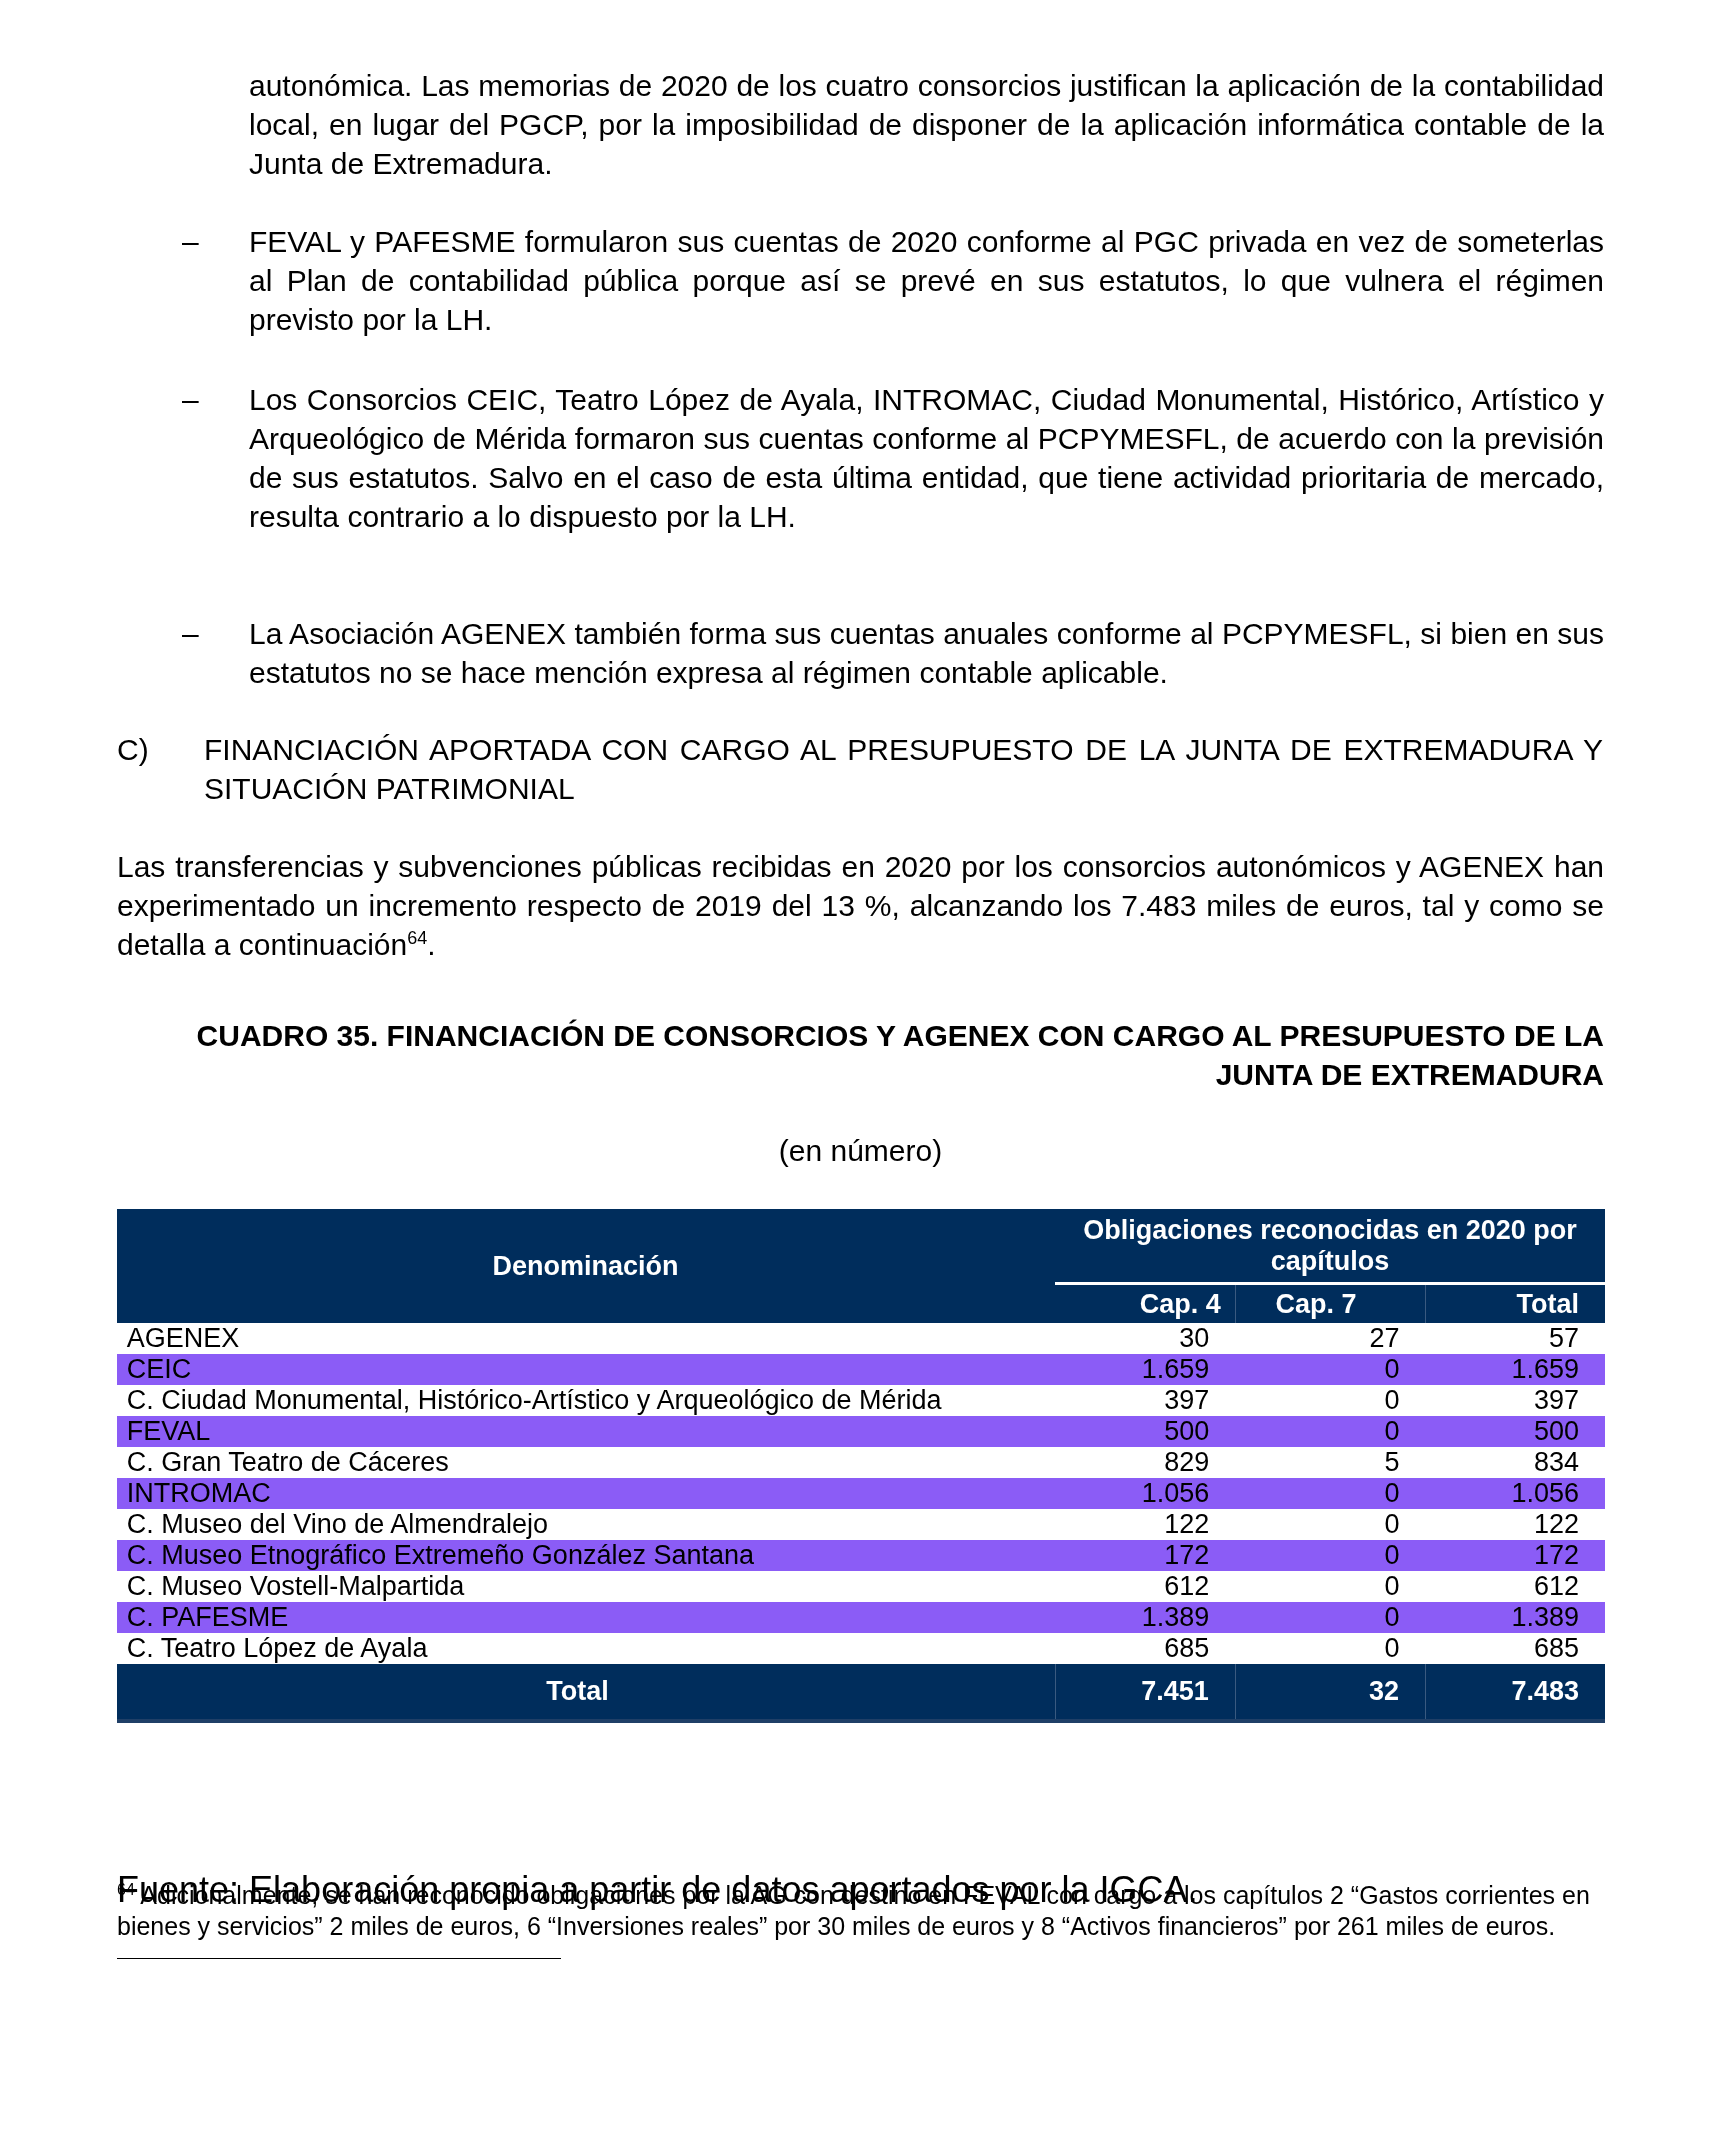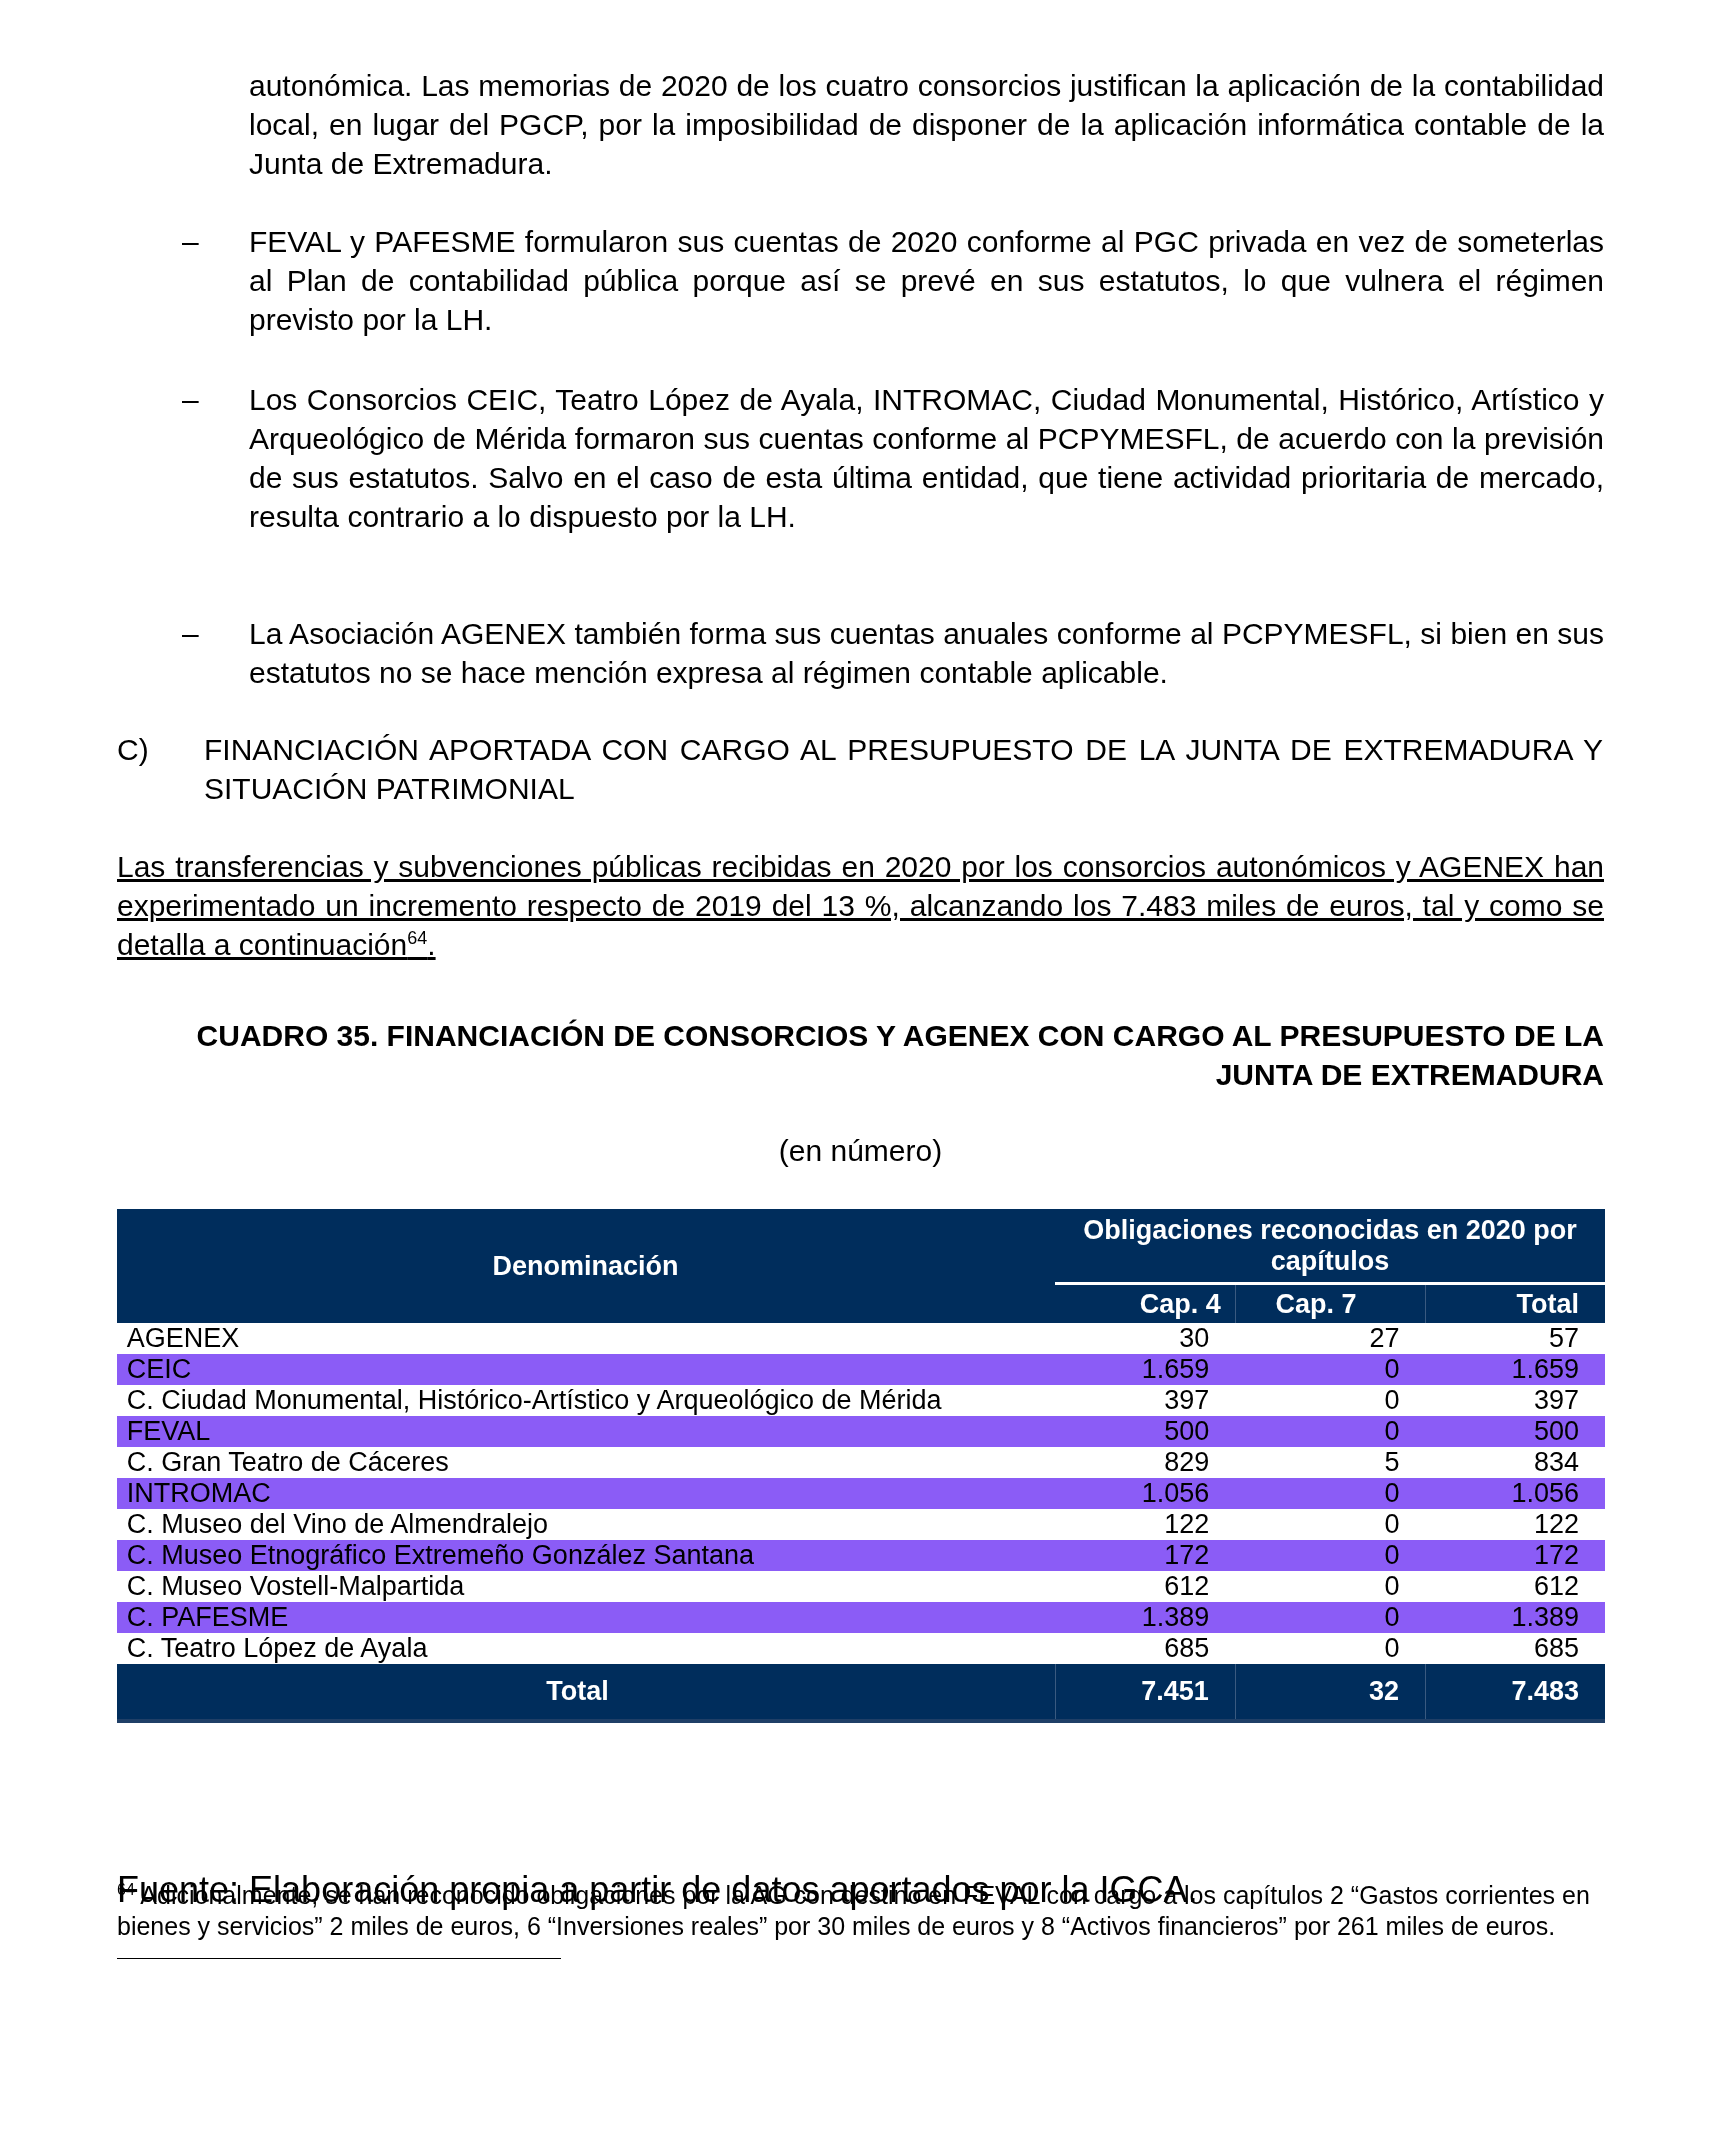--- a/index.html
+++ b/index.html
@@ -46,21 +46,21 @@
   <div class="p bullet" style="position:absolute; top:614px; width:1355px;">
     <span class="dash">–</span>
     <span>La Asociación AGENEX también forma sus cuentas anuales conforme al PCPYMESFL, si bien en sus estatutos no se hace mención expresa al régimen contable aplicable.</span>
   </div>
 
   <div class="sect" style="position:absolute; top:730px; width:1399px;">
     <span class="lbl">C)</span>
     <span>FINANCIACIÓN APORTADA CON CARGO AL PRESUPUESTO DE LA JUNTA DE EXTREMADURA Y SITUACIÓN PATRIMONIAL</span>
   </div>
 
-  <p class="p" style="position:absolute; top:847px; width:1487px;text-decoration:underline;"><span>Las transferencias y subvenciones públicas recibidas en 2020 por los consorcios autonómicos y AGENEX han experimentado un incremento respecto de 2019 del 13 %, alcanzando los 7.483 miles de euros, tal y como se detalla a continuación</span><sup>64</sup><span>.</span></p>
+  <p class="p" style="position:absolute; top:847px; width:1487px;"><span>Las transferencias y subvenciones públicas recibidas en 2020 por los consorcios autonómicos y AGENEX han experimentado un incremento respecto de 2019 del 13 %, alcanzando los 7.483 miles de euros, tal y como se detalla a continuación</span><sup>64</sup><span>.</span></p>
 
   <div class="title" style="position:absolute; top:1016px; width:1487px;text-align:right;">CUADRO 35. FINANCIACIÓN DE CONSORCIOS Y AGENEX CON CARGO AL PRESUPUESTO DE LA JUNTA DE EXTREMADURA</div>
   <div class="subtitle" style="position:absolute; top:1134px; width:1487px;">(en número)</div>
 
   <table style="position:absolute; top:1209px; left:0;">
     <thead>
       <tr>
         <th rowspan="2" style="width:937px; height:109px; padding-left:0; font-size:27px;">Denominación</th>
         <th colspan="3" style="height:71px; line-height:31px; border-bottom:3.2px solid #fff; font-size:27px;">Obligaciones reconocidas en 2020 por capítulos</th>
       </tr>

